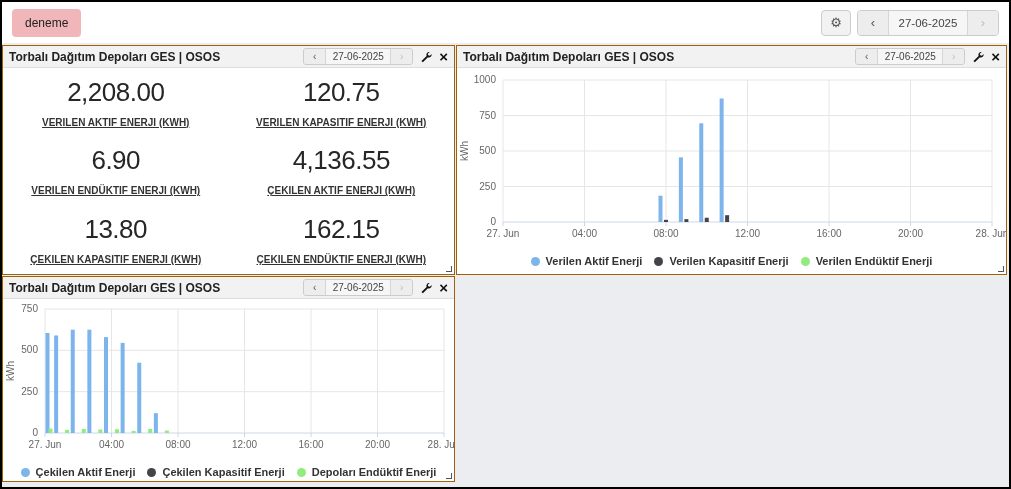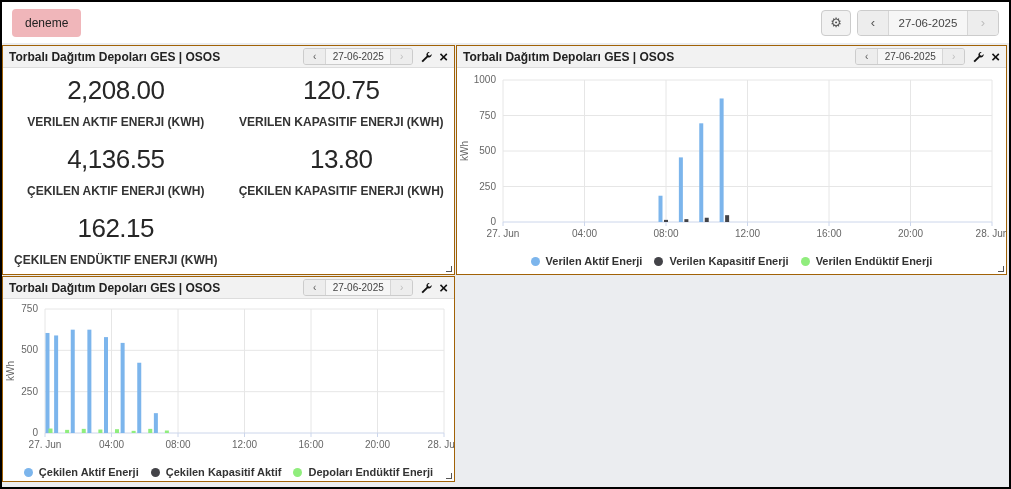--- a/index.html
+++ b/index.html
@@ -32,21 +32,21 @@
   .panel-tools { display:flex; align-items:center; gap:7px; }
   .tool-icon { display:flex; align-items:center; color:#111; cursor:pointer; }
   .close-x { font-size:15px; font-weight:700; color:#111; line-height:1; cursor:pointer; }
 
   .resize-handle { position:absolute; right:2px; bottom:2px; width:6px; height:6px; border-right:1px solid #555; border-bottom:1px solid #555; cursor:nwse-resize; }
 
   
   .stats-grid { display:grid; grid-template-columns:1fr 1fr; grid-auto-rows:1fr; height:calc(100% - 22px); align-items:center; }
   .stat { text-align:center; }
   .stat-value { font-size:26px; color:#262626; letter-spacing:-0.5px; }
-  .stat-label { font-size:12px; font-weight:700; color:#333; margin-top:9px; }
+  .stat-label { font-size:10px; font-weight:700; color:#333; margin-top:9px;text-decoration:underline; }
 
   
   .chart-svg { display:block; }
   .chart-svg text.tick { font-family:"Liberation Sans", sans-serif; font-size:10px; fill:#666; }
   .legend { display:flex; justify-content:center; align-items:center; gap:12px; height:26px; }
   .legend-item { display:flex; align-items:center; gap:6px; font-size:11px; font-weight:700; color:#333; cursor:pointer; }
   .legend-marker { width:9px; height:9px; border-radius:50%; display:inline-block; }
 </style>
 </head>
 <body>
@@ -95,20 +95,24 @@
         </div>
       </header>
       <div class="stats-grid">
           <div class="stat">
             <div class="stat-value">2,208.00</div>
             <div class="stat-label">VERILEN AKTIF ENERJI (KWH)</div>
           </div>
           <div class="stat">
             <div class="stat-value">120.75</div>
             <div class="stat-label">VERILEN KAPASITIF ENERJI (KWH)</div>
+          </div>
+          <div class="stat">
+            <div class="stat-value">6.90</div>
+            <div class="stat-label">VERILEN ENDÜKTIF ENERJI (KWH)</div>
           </div>
           <div class="stat">
             <div class="stat-value">4,136.55</div>
             <div class="stat-label">ÇEKILEN AKTIF ENERJI (KWH)</div>
           </div>
           <div class="stat">
             <div class="stat-value">13.80</div>
             <div class="stat-label">ÇEKILEN KAPASITIF ENERJI (KWH)</div>
           </div>
           <div class="stat">
@@ -268,21 +272,21 @@
           <rect x="145.25" y="129.86666666666667" width="4" height="4.133333333333326" fill="#90ed7d"></rect>
           <rect x="161.875" y="131.52" width="4" height="2.4799999999999898" fill="#90ed7d"></rect>
         </svg>
       <div class="legend">
           <span class="legend-item">
             <span class="legend-marker" style="background: rgb(124, 181, 236);"></span>
             <span>Çekilen Aktif Enerji</span>
           </span>
           <span class="legend-item">
             <span class="legend-marker" style="background: rgb(67, 67, 72);"></span>
-            <span>Çekilen Kapasitif Aktif</span>
+            <span>Çekilen Kapasitif Enerji</span>
           </span>
           <span class="legend-item">
             <span class="legend-marker" style="background: rgb(144, 237, 125);"></span>
             <span>Depoları Endüktif Enerji</span>
           </span>
         </div>
       <span class="resize-handle"></span>
     </section>
 
   </div>

